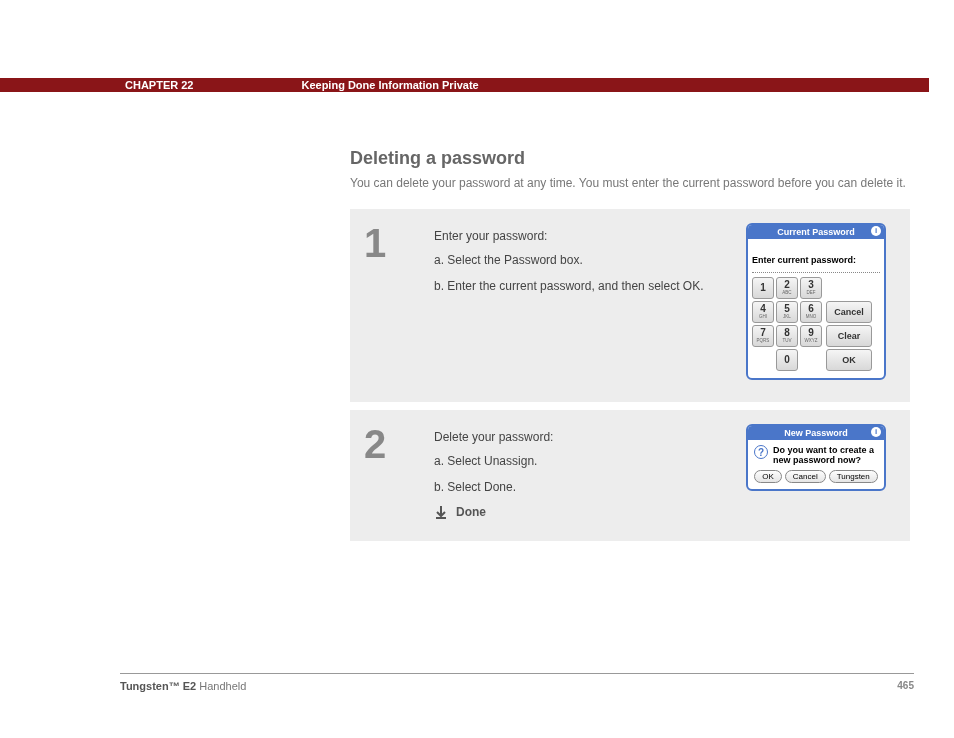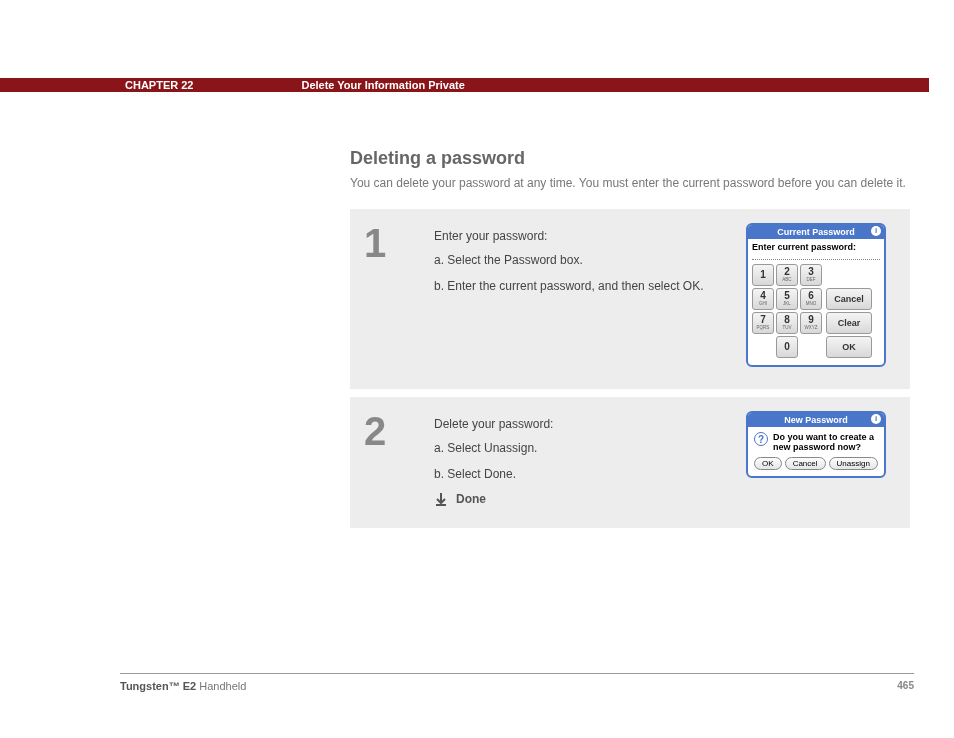--- a/index.html
+++ b/index.html
@@ -125,21 +125,21 @@
     top: 1px;
     width: 10px; height: 10px;
     background: #fff;
     color: #4a76c9;
     border-radius: 50%;
     font-size: 8px;
     font-weight: bold;
     line-height: 10px;
     text-align: center;
   }
-  .dlg-body { padding: 3px 4px 5px 4px; }
+  .dlg-body { padding: 16px 4px 5px 4px; }
   .prompt-text { font-size: 9px; font-weight: bold; color: #000; margin-bottom: 2px; }
   .dotted-line { border-bottom: 1px dotted #888; height: 6px; margin-bottom: 4px; }
   .kp-row { display: flex; gap: 2px; margin-bottom: 2px; }
   .kp-key {
     width: 22px; height: 22px;
     background: linear-gradient(#f5f5f5, #d8d8d8);
     border: 1px solid #999;
     border-radius: 3px;
     display: flex;
     flex-direction: column;
@@ -227,21 +227,21 @@
     font-weight: bold;
   }
 </style>
 </head>
 <body>
 
 <div class="header-bar">
   <div class="pre"></div>
   <div class="main">
     <span class="chapter-label">CHAPTER 22</span>
-    <span class="section-label">Delete Your Information Private</span>
+    <span class="section-label">Keeping Done Information Private</span>
   </div>
   <div class="post"></div>
 </div>
 
 <div class="content-area">
   <div class="page-title">Deleting a password</div>
   <div class="page-intro">You can delete your password at any time. You must enter the current password before you can delete it.</div>
 
   <div class="steps-container">
 
@@ -346,21 +346,21 @@
             <span class="info-icon">i</span>
           </div>
           <div class="dlg2-body">
             <div class="qrow">
               <div class="q-icon">?</div>
               <div>Do you want to create a new password now?</div>
             </div>
             <div class="dlg2-btns">
               <div class="pill-btn">OK</div>
               <div class="pill-btn">Cancel</div>
-              <div class="pill-btn">Unassign</div>
+              <div class="pill-btn">Tungsten</div>
             </div>
           </div>
         </div>
       </div>
     </div>
   </div>
 </div>
 
 <div class="footer-rule"></div>
 <div class="footer-left">

